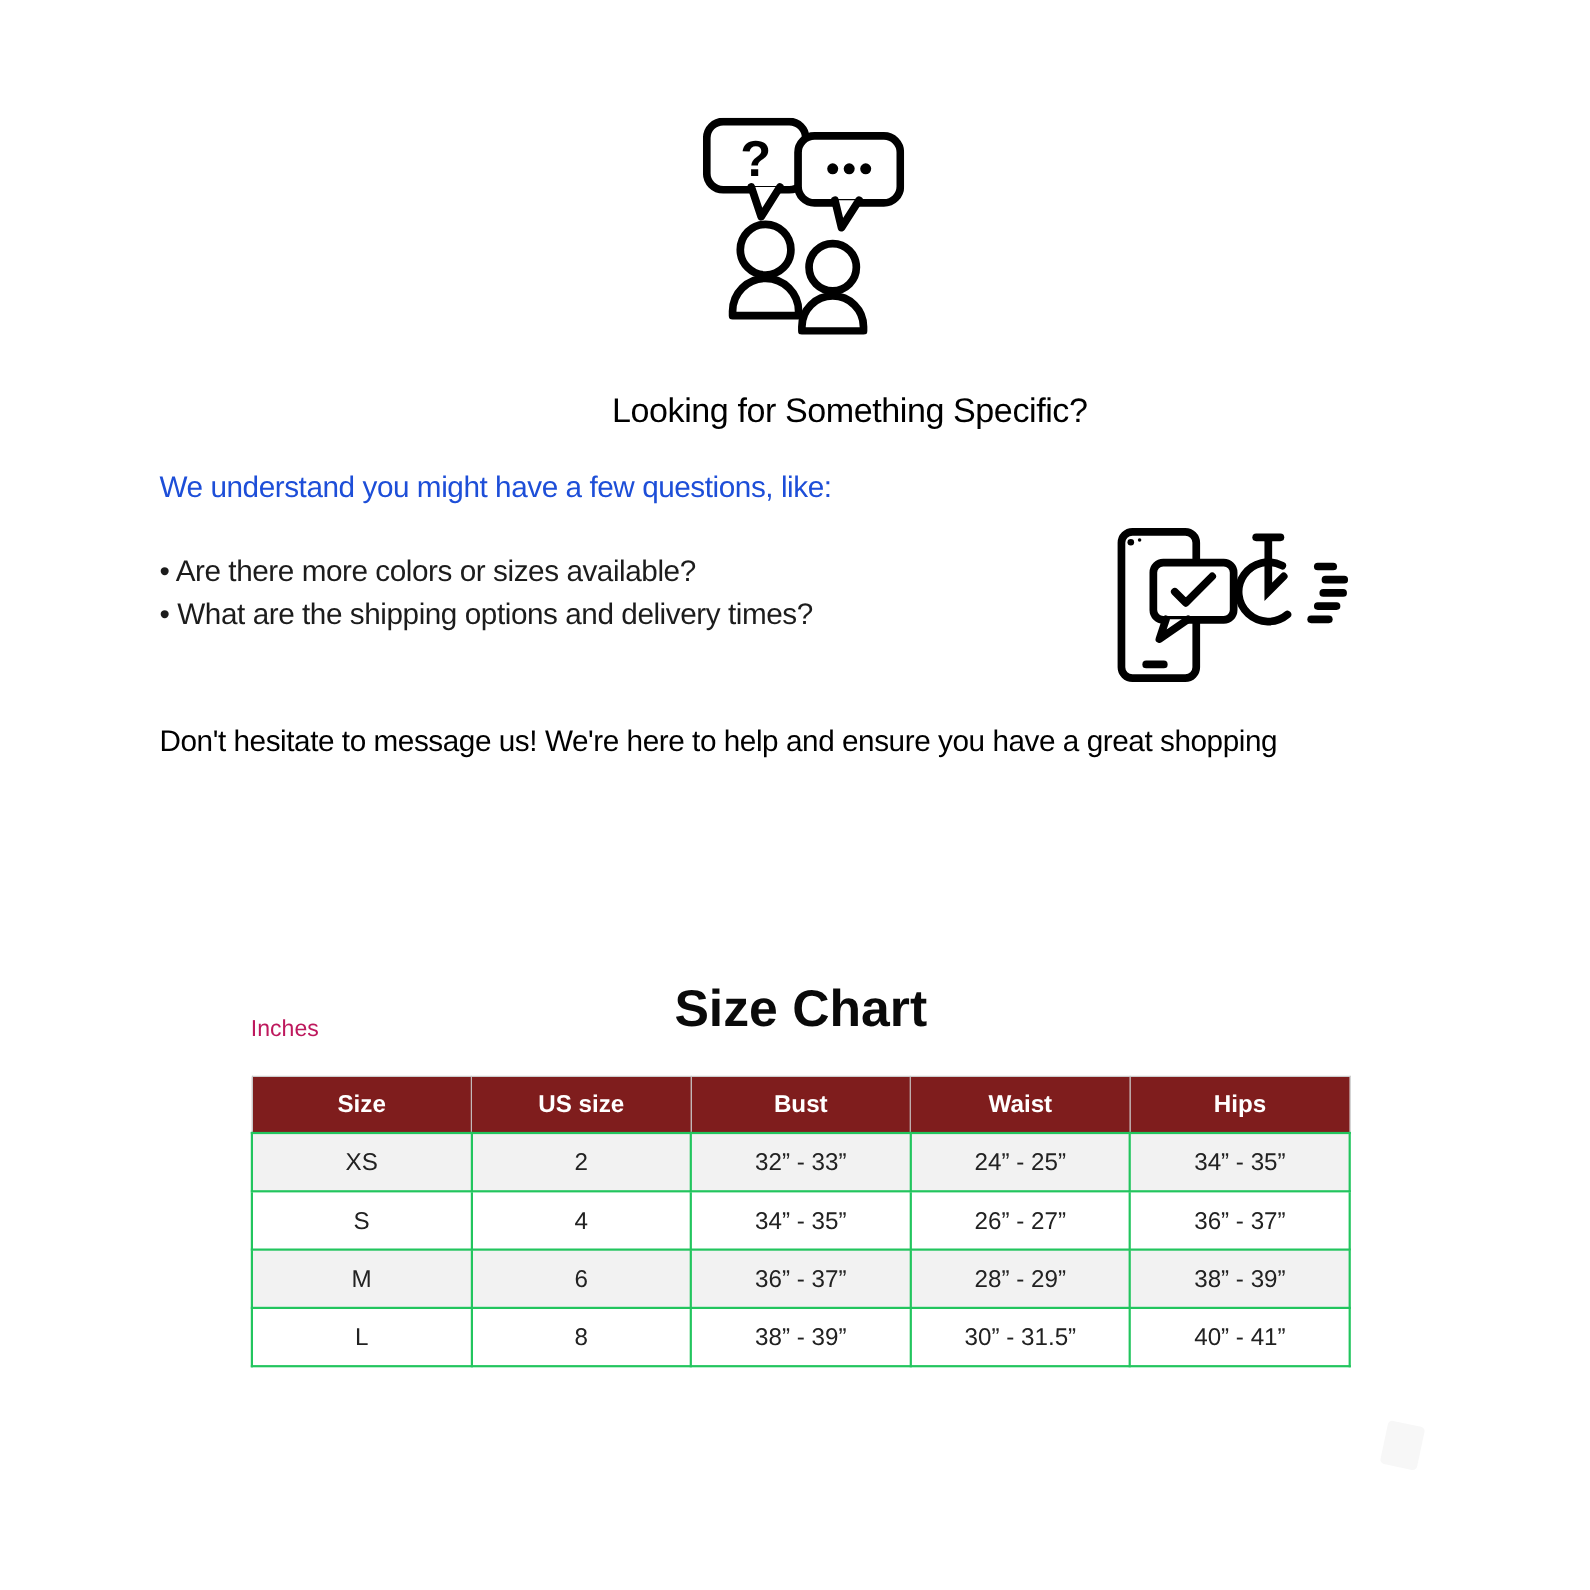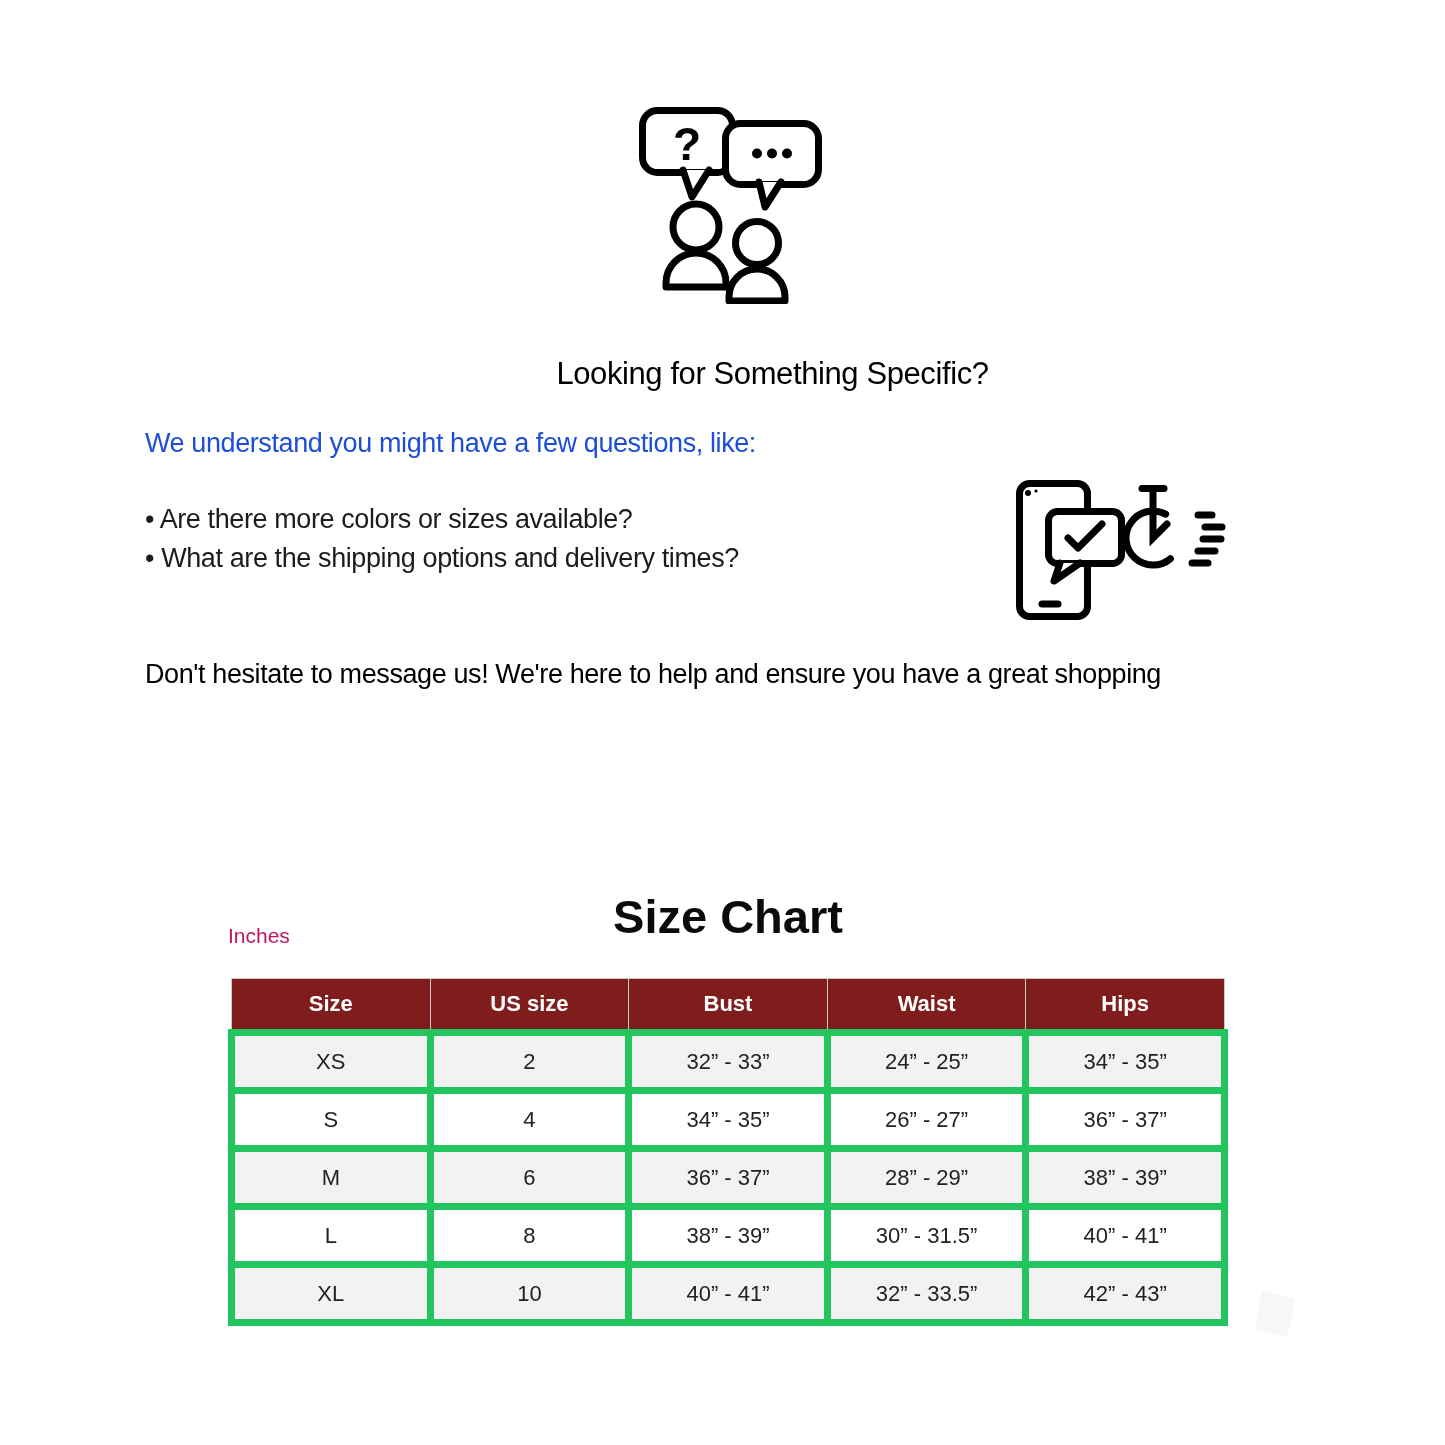--- a/index.html
+++ b/index.html
@@ -20,21 +20,21 @@
   .outro{left:145px;top:655px;font-size:27px;line-height:38.5px;letter-spacing:-0.4px;color:#000000;}
 
   
   .sc-title{left:228px;top:841px;width:1000px;text-align:center;
             font-size:47px;font-weight:bold;color:#0a0a0a;letter-spacing:0;margin-top:48px;}
   .inches{left:228px;top:924px;font-size:21px;color:#be185d;}
   .sc-table{left:228px;top:978px;width:1000px;border-collapse:collapse;table-layout:fixed;
             font-size:22px;color:#222;text-align:center;}
   .sc-table th{background:#7f1d1d;color:#fff;font-weight:bold;height:48px;
                border:1px solid #c9c9c9;font-size:22px;}
-  .sc-table td{height:49px;border:7px solid #22c55e;background:#fff;}
+  .sc-table td{height:49px;border:2px solid #22c55e;background:#fff;}
   .sc-table tbody tr:nth-child(odd) td{background:#f2f2f2;}
 
   
   .watermark{left:1258px;top:1294px;width:34px;height:40px;background:#f7f7f7;
              transform:rotate(12deg);border-radius:4px;}
 </style>
 </head>
 <body>
 
 <div class="canvas">
@@ -135,24 +135,17 @@
         <td>28” - 29”</td>
         <td>38” - 39”</td>
       </tr>
       <tr>
         <td>L</td>
         <td>8</td>
         <td>38” - 39”</td>
         <td>30” - 31.5”</td>
         <td>40” - 41”</td>
       </tr>
-      <tr>
-        <td>XL</td>
-        <td>10</td>
-        <td>40” - 41”</td>
-        <td>32” - 33.5”</td>
-        <td>42” - 43”</td>
-      </tr>
     </tbody>
   </table>
 
   <div class="abs watermark"></div>
 </div>
 
 </body></html>

